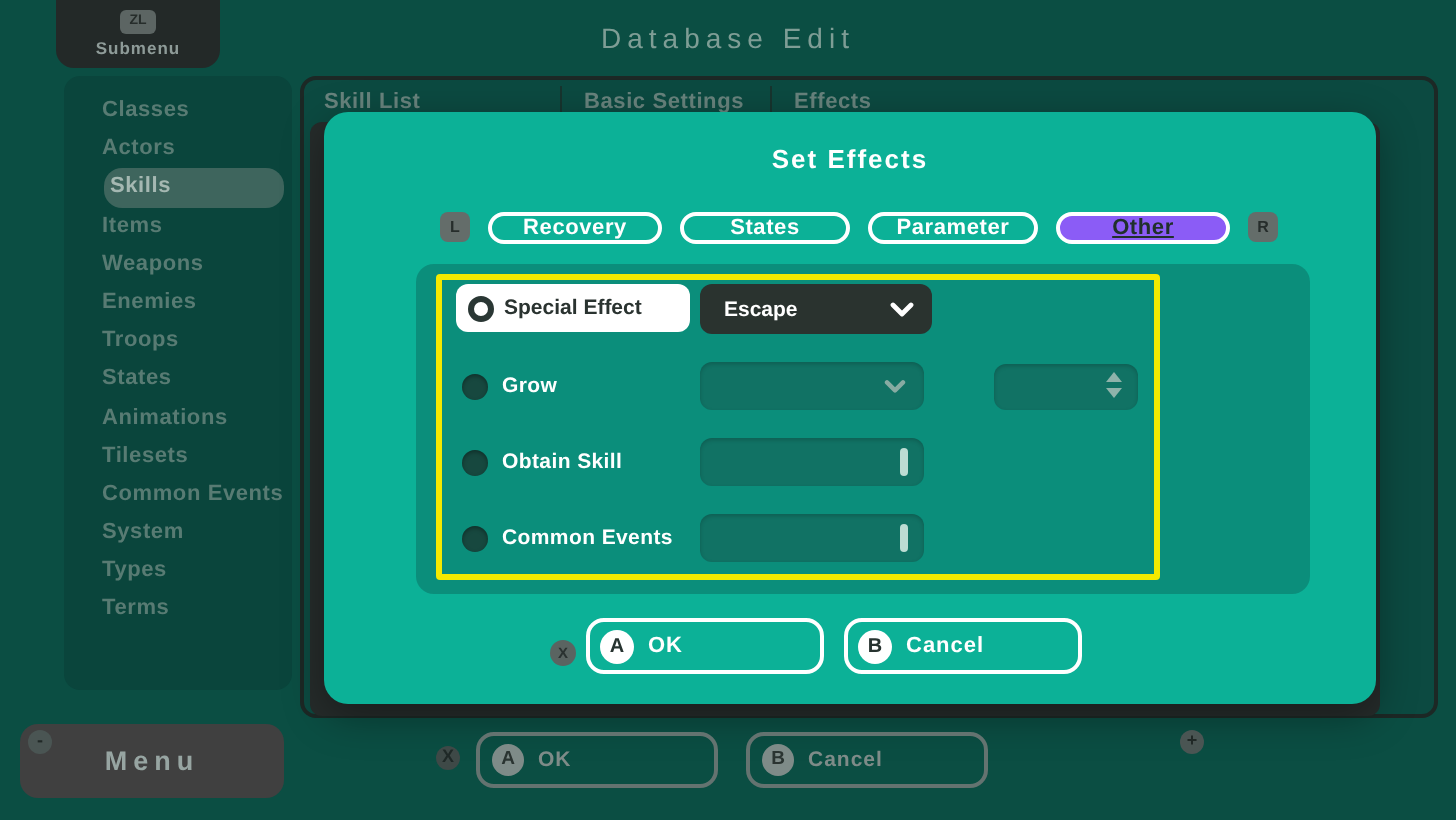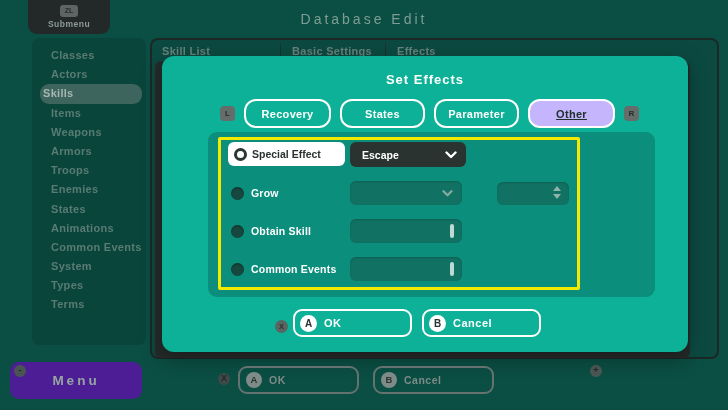--- a/index.html
+++ b/index.html
@@ -17,46 +17,46 @@
     font-size: 8.5px; font-weight: bold; color: #8E9B98; letter-spacing: .5px; }
   .screen-title { position: absolute; left: 0; right: 0; top: 11px; text-align: center;
     font-size: 14px; font-weight: normal; letter-spacing: 3px; color: #7E9D95; }
 
   
   .sidebar { position: absolute; left: 32px; top: 38px; width: 114px; height: 307px;
     background: #0A453C; border-radius: 8px; padding-top: 8px; }
   .side-item { height: 19.2px; line-height: 19.2px; padding-left: 19px;
     font-size: 11px; font-weight: bold; color: #587B73; letter-spacing: .3px; white-space: nowrap; }
   .side-item.selected { background: #3E655D; border-radius: 9px;
-    margin: 0 4px 0 8px; padding-left: 3px; color: #A5B8B2; }
+    margin: 0 4px 0 20px; padding-left: 3px; color: #A5B8B2; }
 
   
   .main-panel { position: absolute; left: 150px; top: 38px; width: 569px; height: 321px;
     background: #0C4A41; border: 2px solid #1C2825; border-radius: 8px; }
   .col-header { position: absolute; top: 5px; font-size: 11px; font-weight: bold;
     color: #68837D; letter-spacing: .3px; }
   .col-div { position: absolute; top: 3px; width: 1px; height: 15px; background: #17342E; }
   .content-box { position: absolute; left: 3px; top: 21px; width: 535px; height: 297px;
     background: #262C2B; border-radius: 6px; }
 
   
   .dialog { position: absolute; left: 162px; top: 56px; width: 526px; height: 296px;
     background: #0CB197; border-radius: 12px; box-shadow: 0 6px 20px rgba(0,0,0,.35); }
   .dialog-title { position: absolute; left: 0; right: 0; top: 16px; text-align: center;
     font-size: 13px; font-weight: bold; color: #FFFFFF; letter-spacing: 1px; }
 
   .tab-bar { position: absolute; left: 58px; top: 45px; height: 25px;
     display: flex; align-items: center; gap: 9px; }
   .shoulder-badge { width: 15px; height: 15px; background: #646D6A; border-radius: 4px;
     font-size: 8px; font-weight: bold; color: #262D2B; text-align: center; line-height: 15px; }
-  .tab { height: 29px; border: 2.5px solid #FFFFFF; border-radius: 12px;
+  .tab { height: 16px; border: 2.5px solid #FFFFFF; border-radius: 12px;
     background: transparent; color: #FFFFFF; font-size: 11px; font-weight: bold;
     display: flex; align-items: center; justify-content: center; letter-spacing: .3px; }
   .tab.w87 { width: 87px; } .tab.w85 { width: 85px; }
-  .tab.selected { background: #c4b5fd; color: #20302B; text-decoration: underline; }
+  .tab.selected { background: #8b5cf6; color: #20302B; text-decoration: underline; }
 
   .inner-panel { position: absolute; left: 46px; top: 76px; width: 447px; height: 165px;
     background: #0B8E7B; border-radius: 9px; }
   .focus-rect { position: absolute; left: 56px; top: 81px; width: 362px; height: 153px;
     border: 3px solid #F4EA00; border-radius: 2px; pointer-events: none; }
 
   .option-pill { position: absolute; left: 66px; top: 86px; width: 117px; height: 24px;
     background: #FFFFFF; border-radius: 6px; display: flex; align-items: center; }
   .radio-on { width: 13px; height: 13px; margin-left: 6px; border-radius: 50%;
     border: 3.5px solid #2A3734; background: #FFFFFF; }
@@ -95,21 +95,21 @@
 
   .pad-btn { position: absolute; top: 253px; width: 119px; height: 28px;
     border: 2.5px solid #FFFFFF; border-radius: 9px; display: flex; align-items: center; }
   .pad-btn .circle { width: 17px; height: 17px; border-radius: 50%; background: #FFFFFF;
     color: #273330; font-size: 10px; font-weight: bold; text-align: center; line-height: 17px;
     margin-left: 5px; }
   .pad-btn .txt { margin-left: 7px; font-size: 11px; font-weight: bold; color: #FFFFFF; letter-spacing: .5px; }
 
   
   .corner-btn { position: absolute; top: 362px; width: 132px; height: 37px;
-    background: #4c1d95; border-radius: 9px; display: flex; align-items: center; justify-content: center; }
+    background: #404040; border-radius: 9px; display: flex; align-items: center; justify-content: center; }
   .corner-btn .txt { font-size: 13.5px; font-weight: bold; letter-spacing: 3px; }
   .mini-badge { position: absolute; width: 12px; height: 12px; border-radius: 50%;
     background: #4A5553; color: #202826; font-size: 9px; font-weight: bold;
     text-align: center; line-height: 11px; }
   .bb-x { left: 218px; top: 373px; background: #3E4947; color: #1F2927; }
   .bb-btn { position: absolute; top: 366px; width: 121px; height: 28px;
     border: 2px solid #647370; border-radius: 9px; display: flex; align-items: center; }
   .bb-btn .circle { width: 16px; height: 16px; border-radius: 50%; background: #7E8B88;
     color: #2A3431; font-size: 9.5px; font-weight: bold; text-align: center; line-height: 16px; margin-left: 6px; }
   .bb-btn .txt { margin-left: 7px; font-size: 10.5px; font-weight: bold; color: #7E8B88; letter-spacing: .5px; }
@@ -124,25 +124,25 @@
     <div class="zl-badge">ZL</div>
     <div class="submenu-label">Submenu</div>
   </div>
 
   <div class="sidebar">
     <div class="side-item">Classes</div>
     <div class="side-item">Actors</div>
     <div class="side-item selected">Skills</div>
     <div class="side-item">Items</div>
     <div class="side-item">Weapons</div>
-    <div class="side-item">Armors</div>
+    <div class="side-item">Enemies</div>
     <div class="side-item">Troops</div>
-    <div class="side-item">Enemies</div>
     <div class="side-item">States</div>
     <div class="side-item">Animations</div>
+    <div class="side-item">Tilesets</div>
     <div class="side-item">Common Events</div>
     <div class="side-item">System</div>
     <div class="side-item">Types</div>
     <div class="side-item">Terms</div>
   </div>
 
   <div class="main-panel">
     <div class="col-header" style="left:10px">Skill List</div>
     <div class="col-div" style="left:128px"></div>
     <div class="col-header" style="left:140px">Basic Settings</div>

